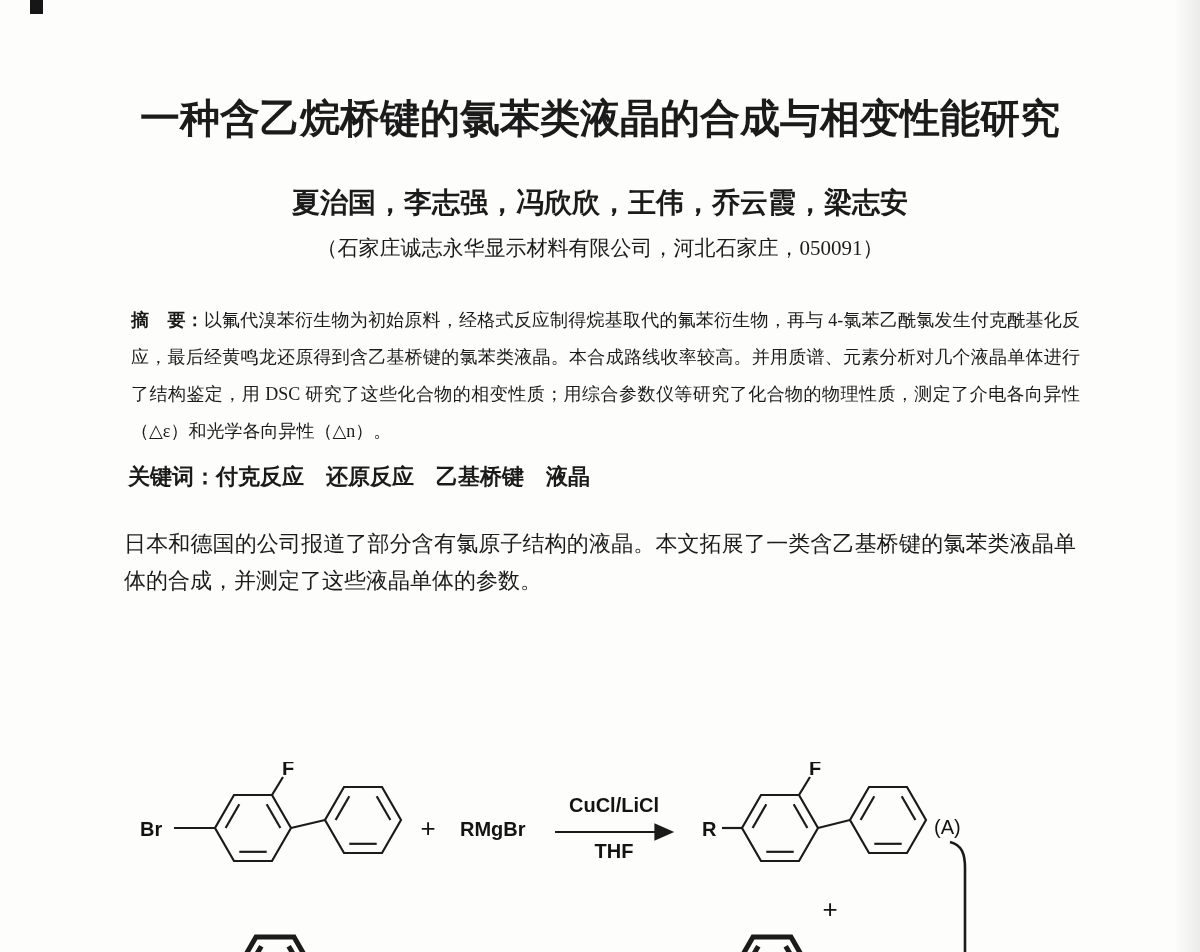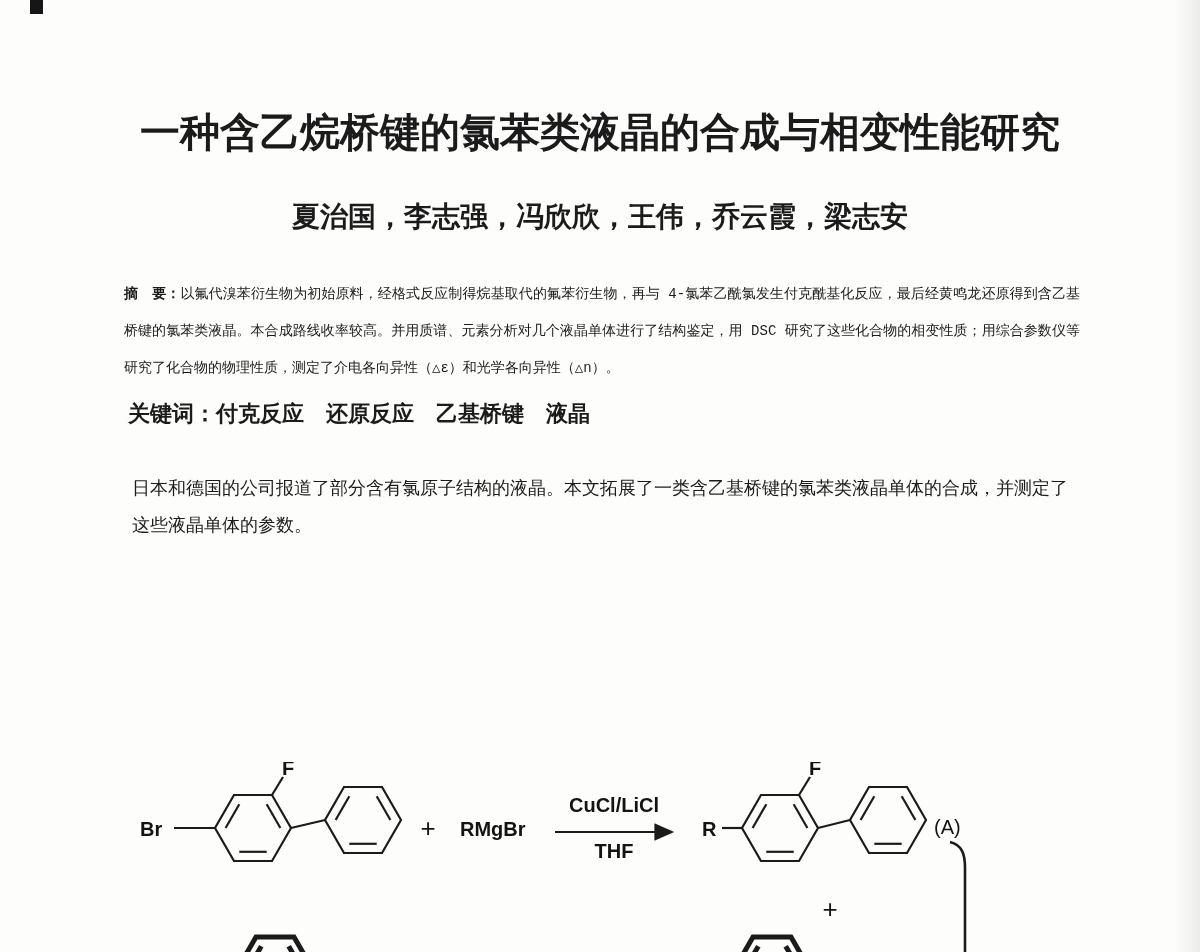--- a/index.html
+++ b/index.html
@@ -16,46 +16,45 @@
   .edge-right {
     position: absolute; top: 0; right: 0; width: 26px; height: 100%;
     background: linear-gradient(to right, rgba(0,0,0,0), rgba(0,0,0,0.07));
     pointer-events: none;
   }
   .speck-tl {
     position: absolute; left: 30px; top: 0; width: 13px; height: 14px;
     background: #161616;
   }
   .content {
-    position: absolute; left: 120px; top: 14px; width: 960px;
+    position: absolute; left: 120px; top: 0; width: 960px;
   }
   .title {
     margin: 94px 0 0 0;
     font-size: 40px;
     line-height: 50px;
     font-weight: bold;
     text-align: center;
   }
   .authors {
     margin-top: 40px;
     font-size: 28px;
     font-weight: bold;
     text-align: center;
   }
   .affiliation {
     margin-top: 12px;
     font-size: 21px;
     text-align: center;
   }
   .abstract {
-    margin: 40px 0 0 4px;
-    font-size: 14px;
+    margin: 40px 0 0 11px;
+    font-size: 18px;
     line-height: 37px;
     text-align: justify;
-    font-family: Liberation Mono, monospace;
   }
   .abstract b { font-weight: bold; }
   .keywords {
     margin: 8px;
     font-size: 22px;
     line-height: 37px;
     font-weight: bold;
     white-space: pre-wrap;
   }
   .columns {
@@ -63,22 +62,22 @@
     gap: 40px;
     margin-top: 26px;
   }
   .col { flex: 1; min-width: 0; }
   .sec-heading {
     font-size: 22px;
     line-height: 37px;
     white-space: pre-wrap;
   }
   .body-para {
-    margin: 12px;
-    font-size: 18px;
+    margin: 4px;
+    font-size: 22px;
     line-height: 37px;
     text-align: justify;
     font-family: Liberation Serif, serif;
   }
   .indent { text-indent: 2em; }
   .scheme {
     position: absolute;
     left: 120px;
     top: 762px;
     width: 960px;
@@ -103,20 +102,21 @@
 <div class="page">
 
   <div class="speck-tl"></div>
   <div class="edge-right"></div>
 
   <div class="content">
 
     <h1 class="title">一种含乙烷桥键的氯苯类液晶的合成与相变性能研究</h1>
 
     <div class="authors">夏治国，李志强，冯欣欣，王伟，乔云霞，梁志安</div>
+    <div class="affiliation">（石家庄诚志永华显示材料有限公司，河北石家庄，050091）</div>
 
     <p class="abstract"><b>摘　要：</b><span>以氟代溴苯衍生物为初始原料，经格式反应制得烷基取代的氟苯衍生物，再与 4-氯苯乙酰氯发生付克酰基化反应，最后经黄鸣龙还原得到含乙基桥键的氯苯类液晶。本合成路线收率较高。并用质谱、元素分析对几个液晶单体进行了结构鉴定，用 DSC 研究了这些化合物的相变性质；用综合参数仪等研究了化合物的物理性质，测定了介电各向异性（△ε）和光学各向异性（△n）。</span></p>
 
     <p class="keywords"><b>关键词：</b><span>付克反应　还原反应　乙基桥键　液晶</span></p>
 
     <div class="columns">
       <div class="col">
         <p class="body-para">日本和德国的公司报道了部分含有氯原子结构的液晶。本文拓展了一类含乙基桥键的氯苯类液晶单体的合成，并测定了这些液晶单体的参数。</p>
       </div>
     </div>

